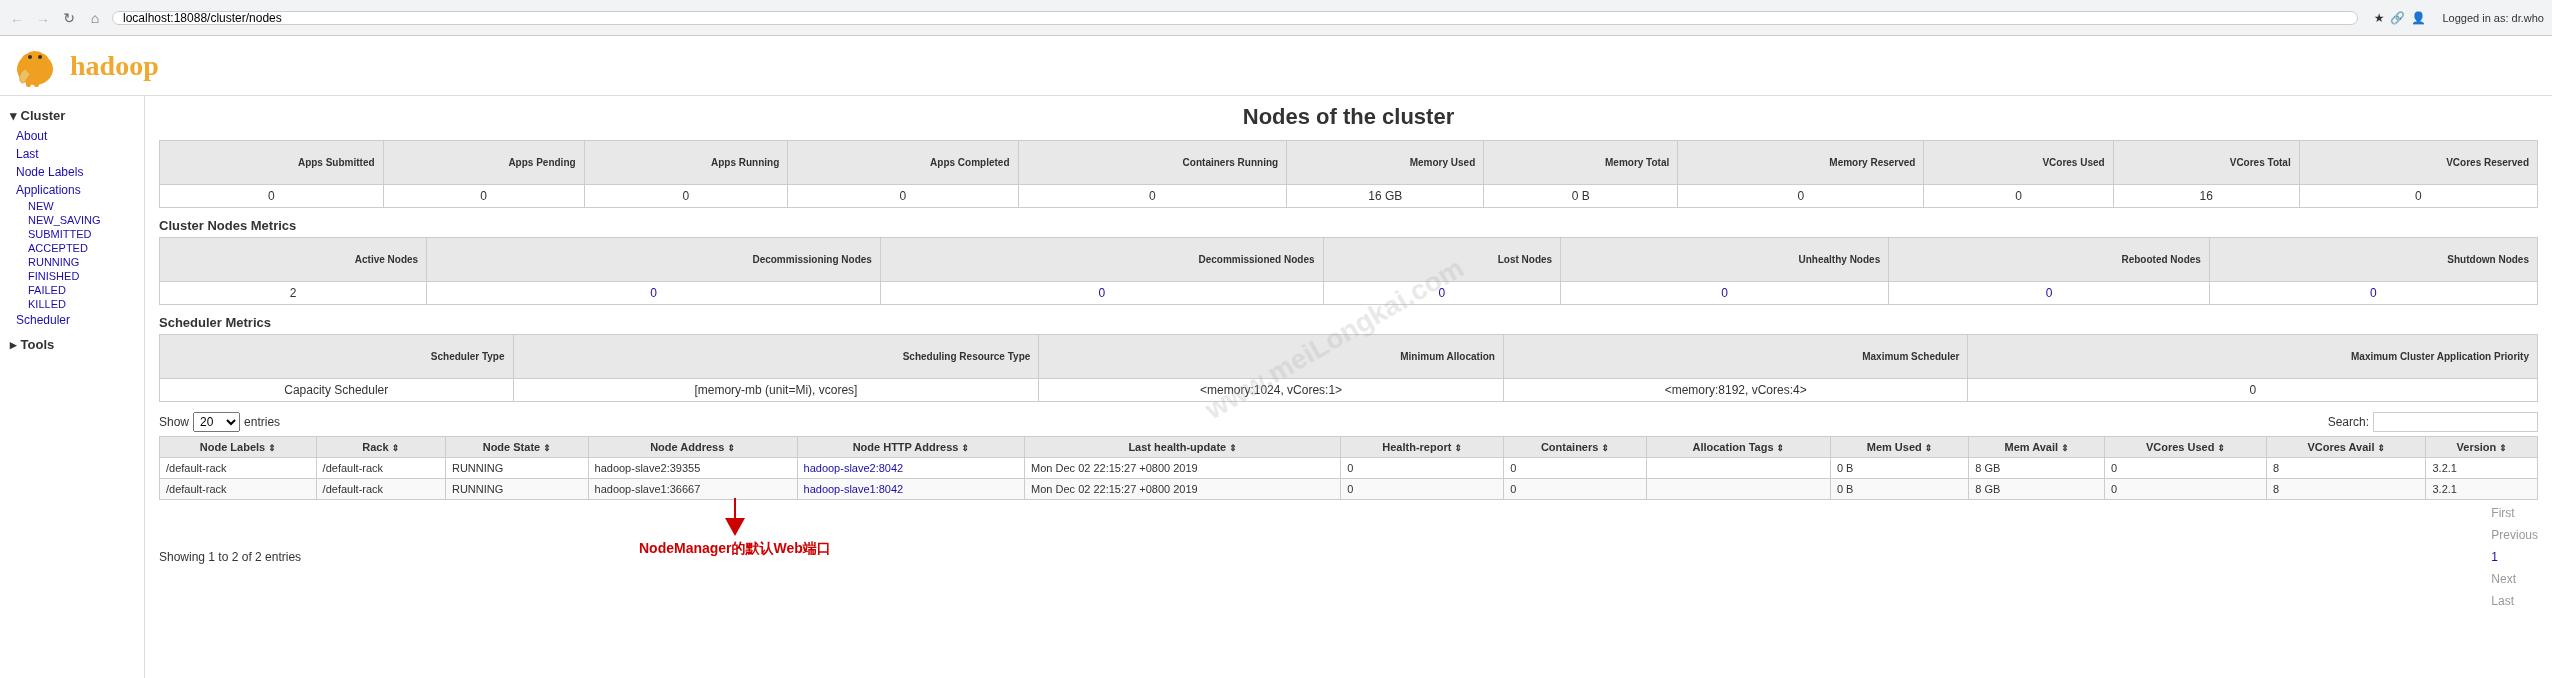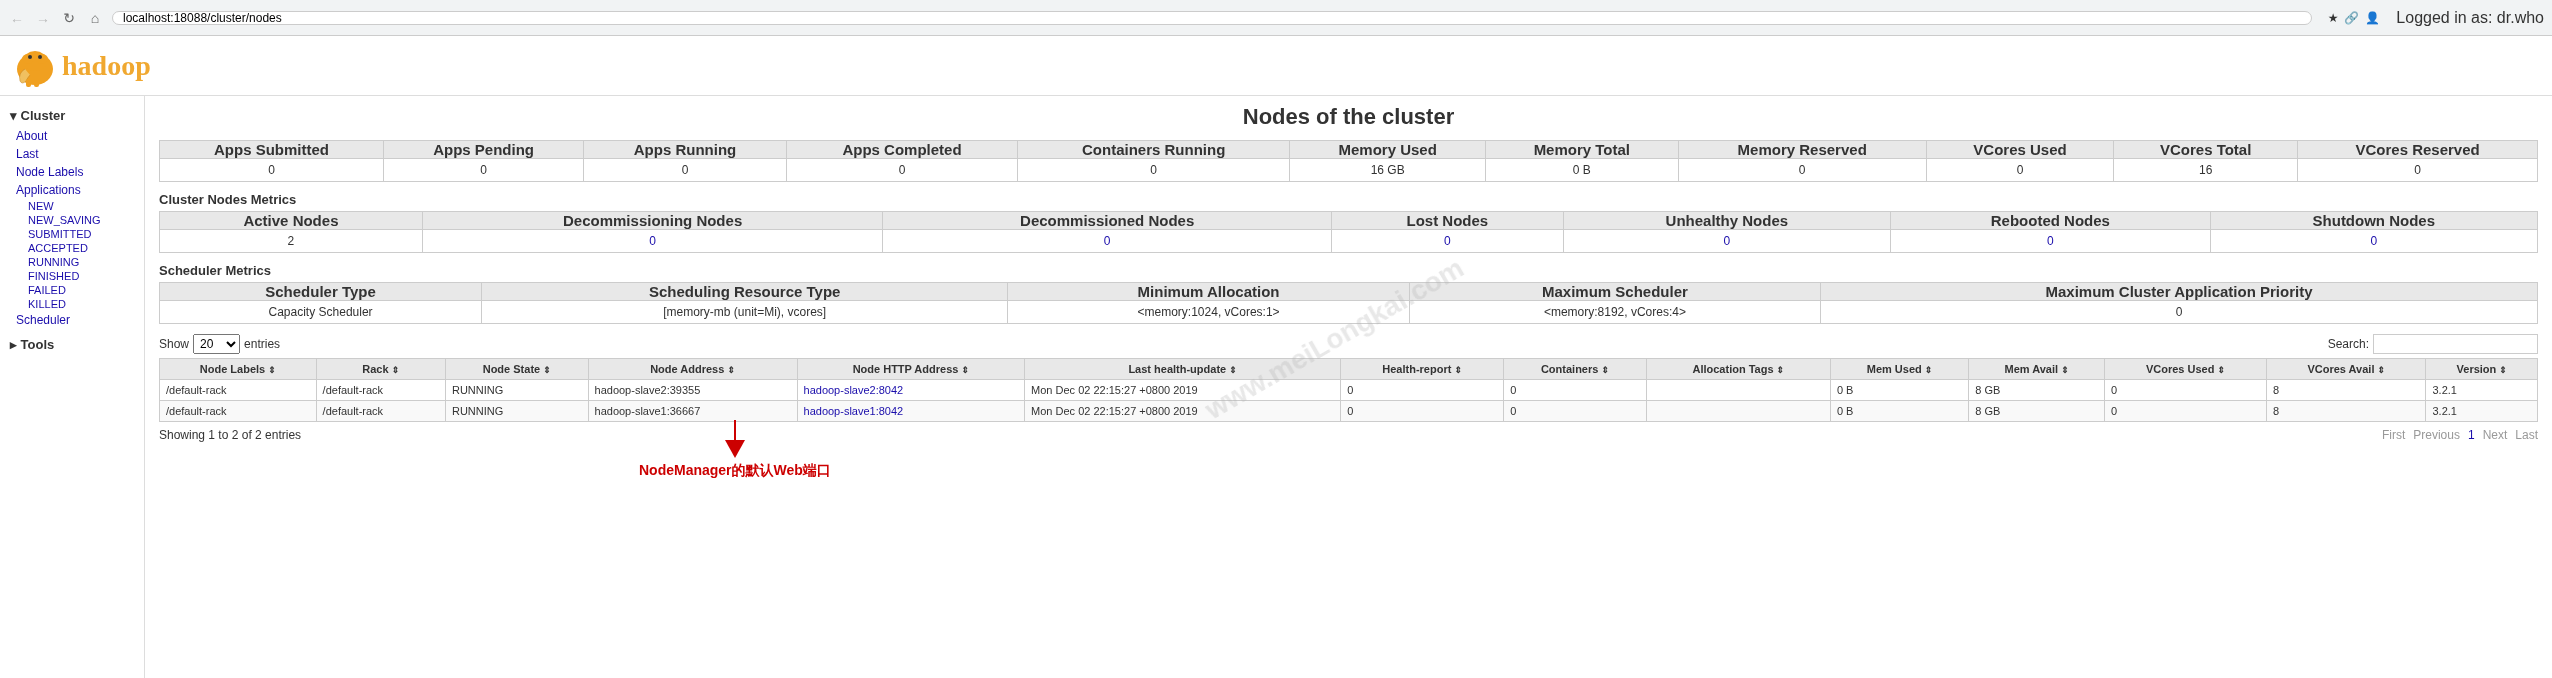--- a/index.html
+++ b/index.html
@@ -18,21 +18,21 @@
     .browser-nav-btn {
       width: 18px; height: 18px; border: none; background: none; cursor: pointer;
       color: #666; font-size: 14px; display: flex; align-items: center; justify-content: center;
     }
     .browser-nav-btn:disabled { color: #bbb; }
     .address-bar {
       flex: 1; height: 14px; border: 1px solid #ccc; border-radius: 12px;
       padding: 0 10px; font-size: 12px; background: #fff;
     }
     .browser-icons { display: flex; gap: 6px; align-items: center; margin-left: 8px; }
-    .logged-in { font-size: 16px; color: #333; margin-left: 8px; }
+    .logged-in { font-size: 11px; color: #333; margin-left: 8px; }
 
     
     .page { display: flex; flex-direction: column; height: calc(100vh - 36px); }
     .main-layout { display: flex; flex: 1; overflow: hidden; }
 
     
     .sidebar {
       width: 145px; min-width: 145px; background: #fff; border-right: 1px solid #ddd;
       padding: 8px 0; overflow-y: auto;
     }
@@ -52,22 +52,22 @@
     .content { flex: 1; overflow-y: auto; overflow-x: auto; padding: 8px 14px; }
 
     
     .page-title { text-align: center; font-size: 22px; font-weight: bold; margin-bottom: 10px; }
 
     
     .metrics-section { margin-bottom: 10px; }
     .metrics-section-title { font-size: 13px; font-weight: bold; margin-bottom: 4px; color: #333; }
     .metrics-table { width: 100%; border-collapse: collapse; border: 1px solid #ccc; }
     .metrics-table th {
-      background: #e8e8e8; border: 1px solid #ccc; padding: 0 8px;
-      font-size: 15px; font-weight: bold; text-align: center; white-space: nowrap;
+      background: #e8e8e8; border: 1px solid #ccc; padding: 16px 8px;
+      font-size: 10px; font-weight: bold; text-align: right; white-space: nowrap;
     }
     .metrics-table td {
       border: 1px solid #ccc; padding: 4px 8px; text-align: center;
       font-size: 12px;
     }
     .metrics-table td a { color: #1a0dab; text-decoration: none; }
 
     
     .table-controls { display: flex; align-items: center; justify-content: space-between; margin: 8px 0 4px 0; }
     .show-entries { display: flex; align-items: center; gap: 4px; font-size: 12px; }
@@ -80,38 +80,38 @@
     .node-table th {
       background: #e8e8e8; border: 1px solid #ccc; padding: 4px 6px;
       white-space: nowrap; cursor: pointer; font-size: 11px;
     }
     .node-table td { border: 1px solid #ccc; padding: 4px 6px; white-space: nowrap; }
     .node-table tr:nth-child(even) td { background: #f9f9f9; }
     .node-table td a { color: #1a0dab; text-decoration: none; }
 
     
     .table-footer { display: flex; justify-content: space-between; align-items: center; margin-top: 6px; font-size: 12px; }
-    .pagination { display: flex; gap: 8px; }
+    .pagination { display: flex; gap: 8px; flex-direction: column; }
     .pagination a { color: #1a0dab; text-decoration: none; }
     .pagination span { color: #999; }
 
     
     .watermark {
       position: fixed; top: 50%; left: 50%; transform: translate(-30%, -50%) rotate(-30deg);
       font-size: 28px; color: rgba(180,180,180,0.3); pointer-events: none; white-space: nowrap;
       z-index: 100; font-weight: bold;
     }
 
     
     .header-bar {
       background: #fff; border-bottom: 1px solid #ddd;
       display: flex; align-items: center; padding: 4px 10px;
       min-height: 60px;
     }
-    .hadoop-logo { display: flex; align-items: center; gap: 2px; }
+    .hadoop-logo { display: flex; align-items: center; gap: 10px; }
     .hadoop-elephant {
       width: 50px; height: 50px;
     }
     .hadoop-text { font-size: 28px; font-weight: bold; color: #f0a830; font-family: serif; }
 
     .sort-arrow { font-size: 9px; }
 
     
     .red-annotation {
       color: #cc0000; font-size: 14px; font-weight: bold; text-align: center;

